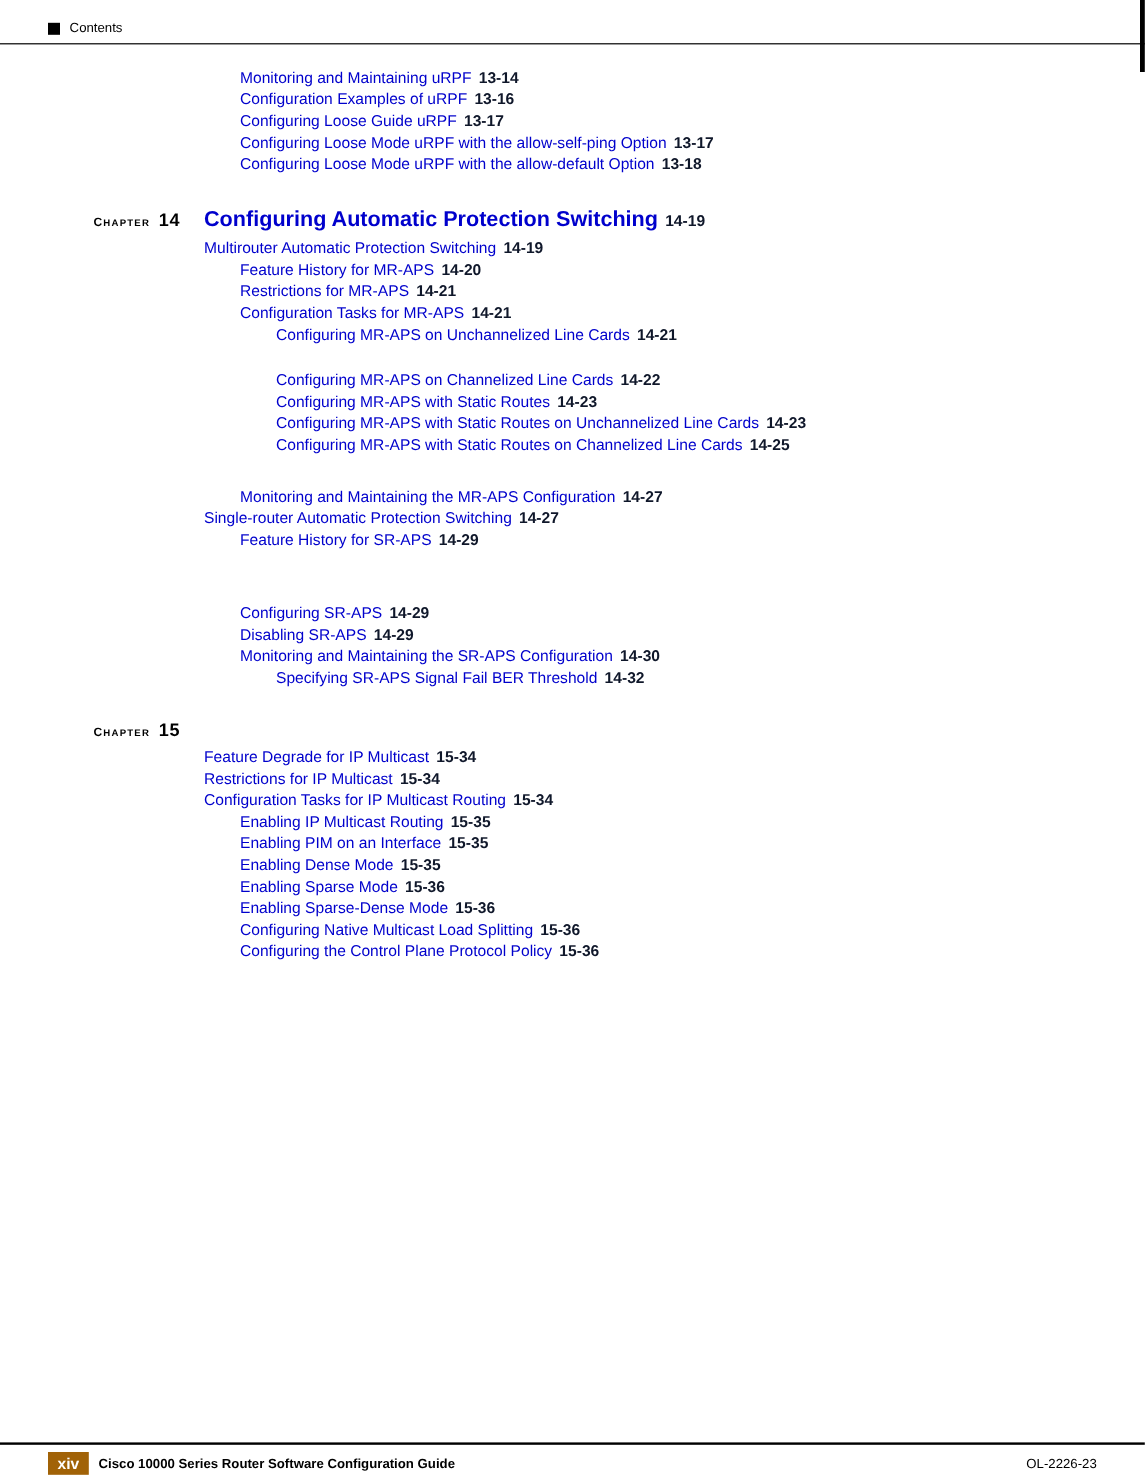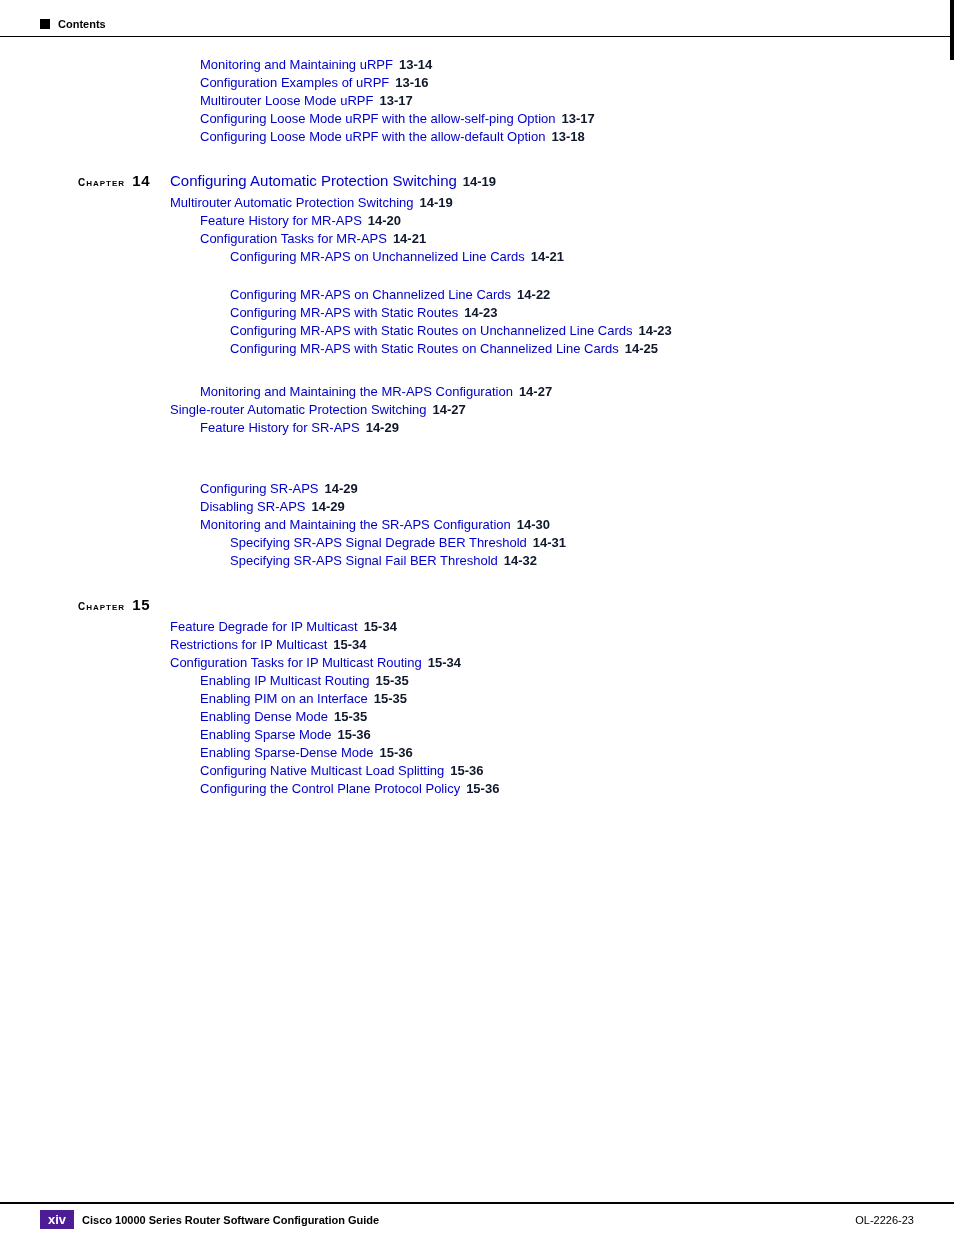--- a/index.html
+++ b/index.html
@@ -34,21 +34,21 @@
     }
     .header-square {
       width: 10px;
       height: 10px;
       background: #000;
       margin-right: 8px;
       flex-shrink: 0;
     }
     .header-text {
       font-size: 11px;
-      font-weight: bold;
+      font-weight: normal;
       color: #000;
     }
     .content {
       padding: 20px 40px 60px 40px;
     }
     .toc-link {
       color: #0000cc;
       text-decoration: none;
       font-size: 13px;
     }
@@ -62,22 +62,22 @@
     
     .chapter-row {
       display: flex;
       align-items: baseline;
       margin-bottom: 6px;
       margin-top: 28px;
     }
     .chapter-title-link {
       color: #0000cc;
       text-decoration: none;
-      font-size: 15px;
-      font-weight: normal;
+      font-size: 18px;
+      font-weight: bold;
     }
     
     .toc-row {
       display: flex;
       align-items: baseline;
       margin-bottom: 3px;
     }
     .left-label {
       min-width: 130px;
       text-align: right;
@@ -105,21 +105,21 @@
       justify-content: space-between;
       padding: 6px 40px;
       background: #fff;
     }
     .footer-left {
       display: flex;
       align-items: center;
       gap: 8px;
     }
     .footer-page-box {
-      background: #4c1d95;
+      background: #a16207;
       color: #fff;
       font-weight: bold;
       font-size: 13px;
       padding: 2px 8px;
     }
     .footer-doc-title {
       font-size: 11px;
       font-weight: bold;
       color: #000;
     }
@@ -150,21 +150,21 @@
       </div>
       <div class="sub-entry indent-1 toc-row">
         <div class="left-label"></div>
         <div class="right-content">
           <span class="toc-link">Configuration Examples of uRPF</span><span class="page-num">13-16</span>
         </div>
       </div>
       <div class="sub-entry toc-row">
         <div class="left-label"></div>
         <div class="right-content" style="padding-left: 30px;">
-          <span class="toc-link">Multirouter Loose Mode uRPF</span><span class="page-num">13-17</span>
+          <span class="toc-link">Configuring Loose Guide uRPF</span><span class="page-num">13-17</span>
         </div>
       </div>
       <div class="sub-entry toc-row">
         <div class="left-label"></div>
         <div class="right-content" style="padding-left: 30px;">
           <span class="toc-link">Configuring Loose Mode uRPF with the allow-self-ping Option</span><span class="page-num">13-17</span>
         </div>
       </div>
       <div class="sub-entry toc-row">
         <div class="left-label"></div>
@@ -193,20 +193,26 @@
       </div>
       <div class="sub-entry toc-row">
         <div class="left-label"></div>
         <div class="right-content" style="padding-left:30px;">
           <span class="toc-link">Feature History for MR-APS</span><span class="page-num">14-20</span>
         </div>
       </div>
       <div class="sub-entry toc-row">
         <div class="left-label"></div>
         <div class="right-content" style="padding-left:30px;">
+          <span class="toc-link">Restrictions for MR-APS</span><span class="page-num">14-21</span>
+        </div>
+      </div>
+      <div class="sub-entry toc-row">
+        <div class="left-label"></div>
+        <div class="right-content" style="padding-left:30px;">
           <span class="toc-link">Configuration Tasks for MR-APS</span><span class="page-num">14-21</span>
         </div>
       </div>
       <div class="sub-entry toc-row">
         <div class="left-label"></div>
         <div class="right-content" style="padding-left:60px;">
           <span class="toc-link">Configuring MR-APS on Unchannelized Line Cards</span><span class="page-num">14-21</span>
         </div>
       </div>
       <div class="sub-entry toc-row">
@@ -260,26 +266,20 @@
       <div class="sub-entry toc-row">
         <div class="left-label"></div>
         <div class="right-content" style="padding-left:30px;">
           <span class="toc-link">Disabling SR-APS</span><span class="page-num">14-29</span>
         </div>
       </div>
       <div class="sub-entry toc-row">
         <div class="left-label"></div>
         <div class="right-content" style="padding-left:30px;">
           <span class="toc-link">Monitoring and Maintaining the SR-APS Configuration</span><span class="page-num">14-30</span>
-        </div>
-      </div>
-      <div class="sub-entry toc-row">
-        <div class="left-label"></div>
-        <div class="right-content" style="padding-left:60px;">
-          <span class="toc-link">Specifying SR-APS Signal Degrade BER Threshold</span><span class="page-num">14-31</span>
         </div>
       </div>
       <div class="sub-entry toc-row">
         <div class="left-label"></div>
         <div class="right-content" style="padding-left:60px;">
           <span class="toc-link">Specifying SR-APS Signal Fail BER Threshold</span><span class="page-num">14-32</span>
         </div>
       </div>
     </div>
 

